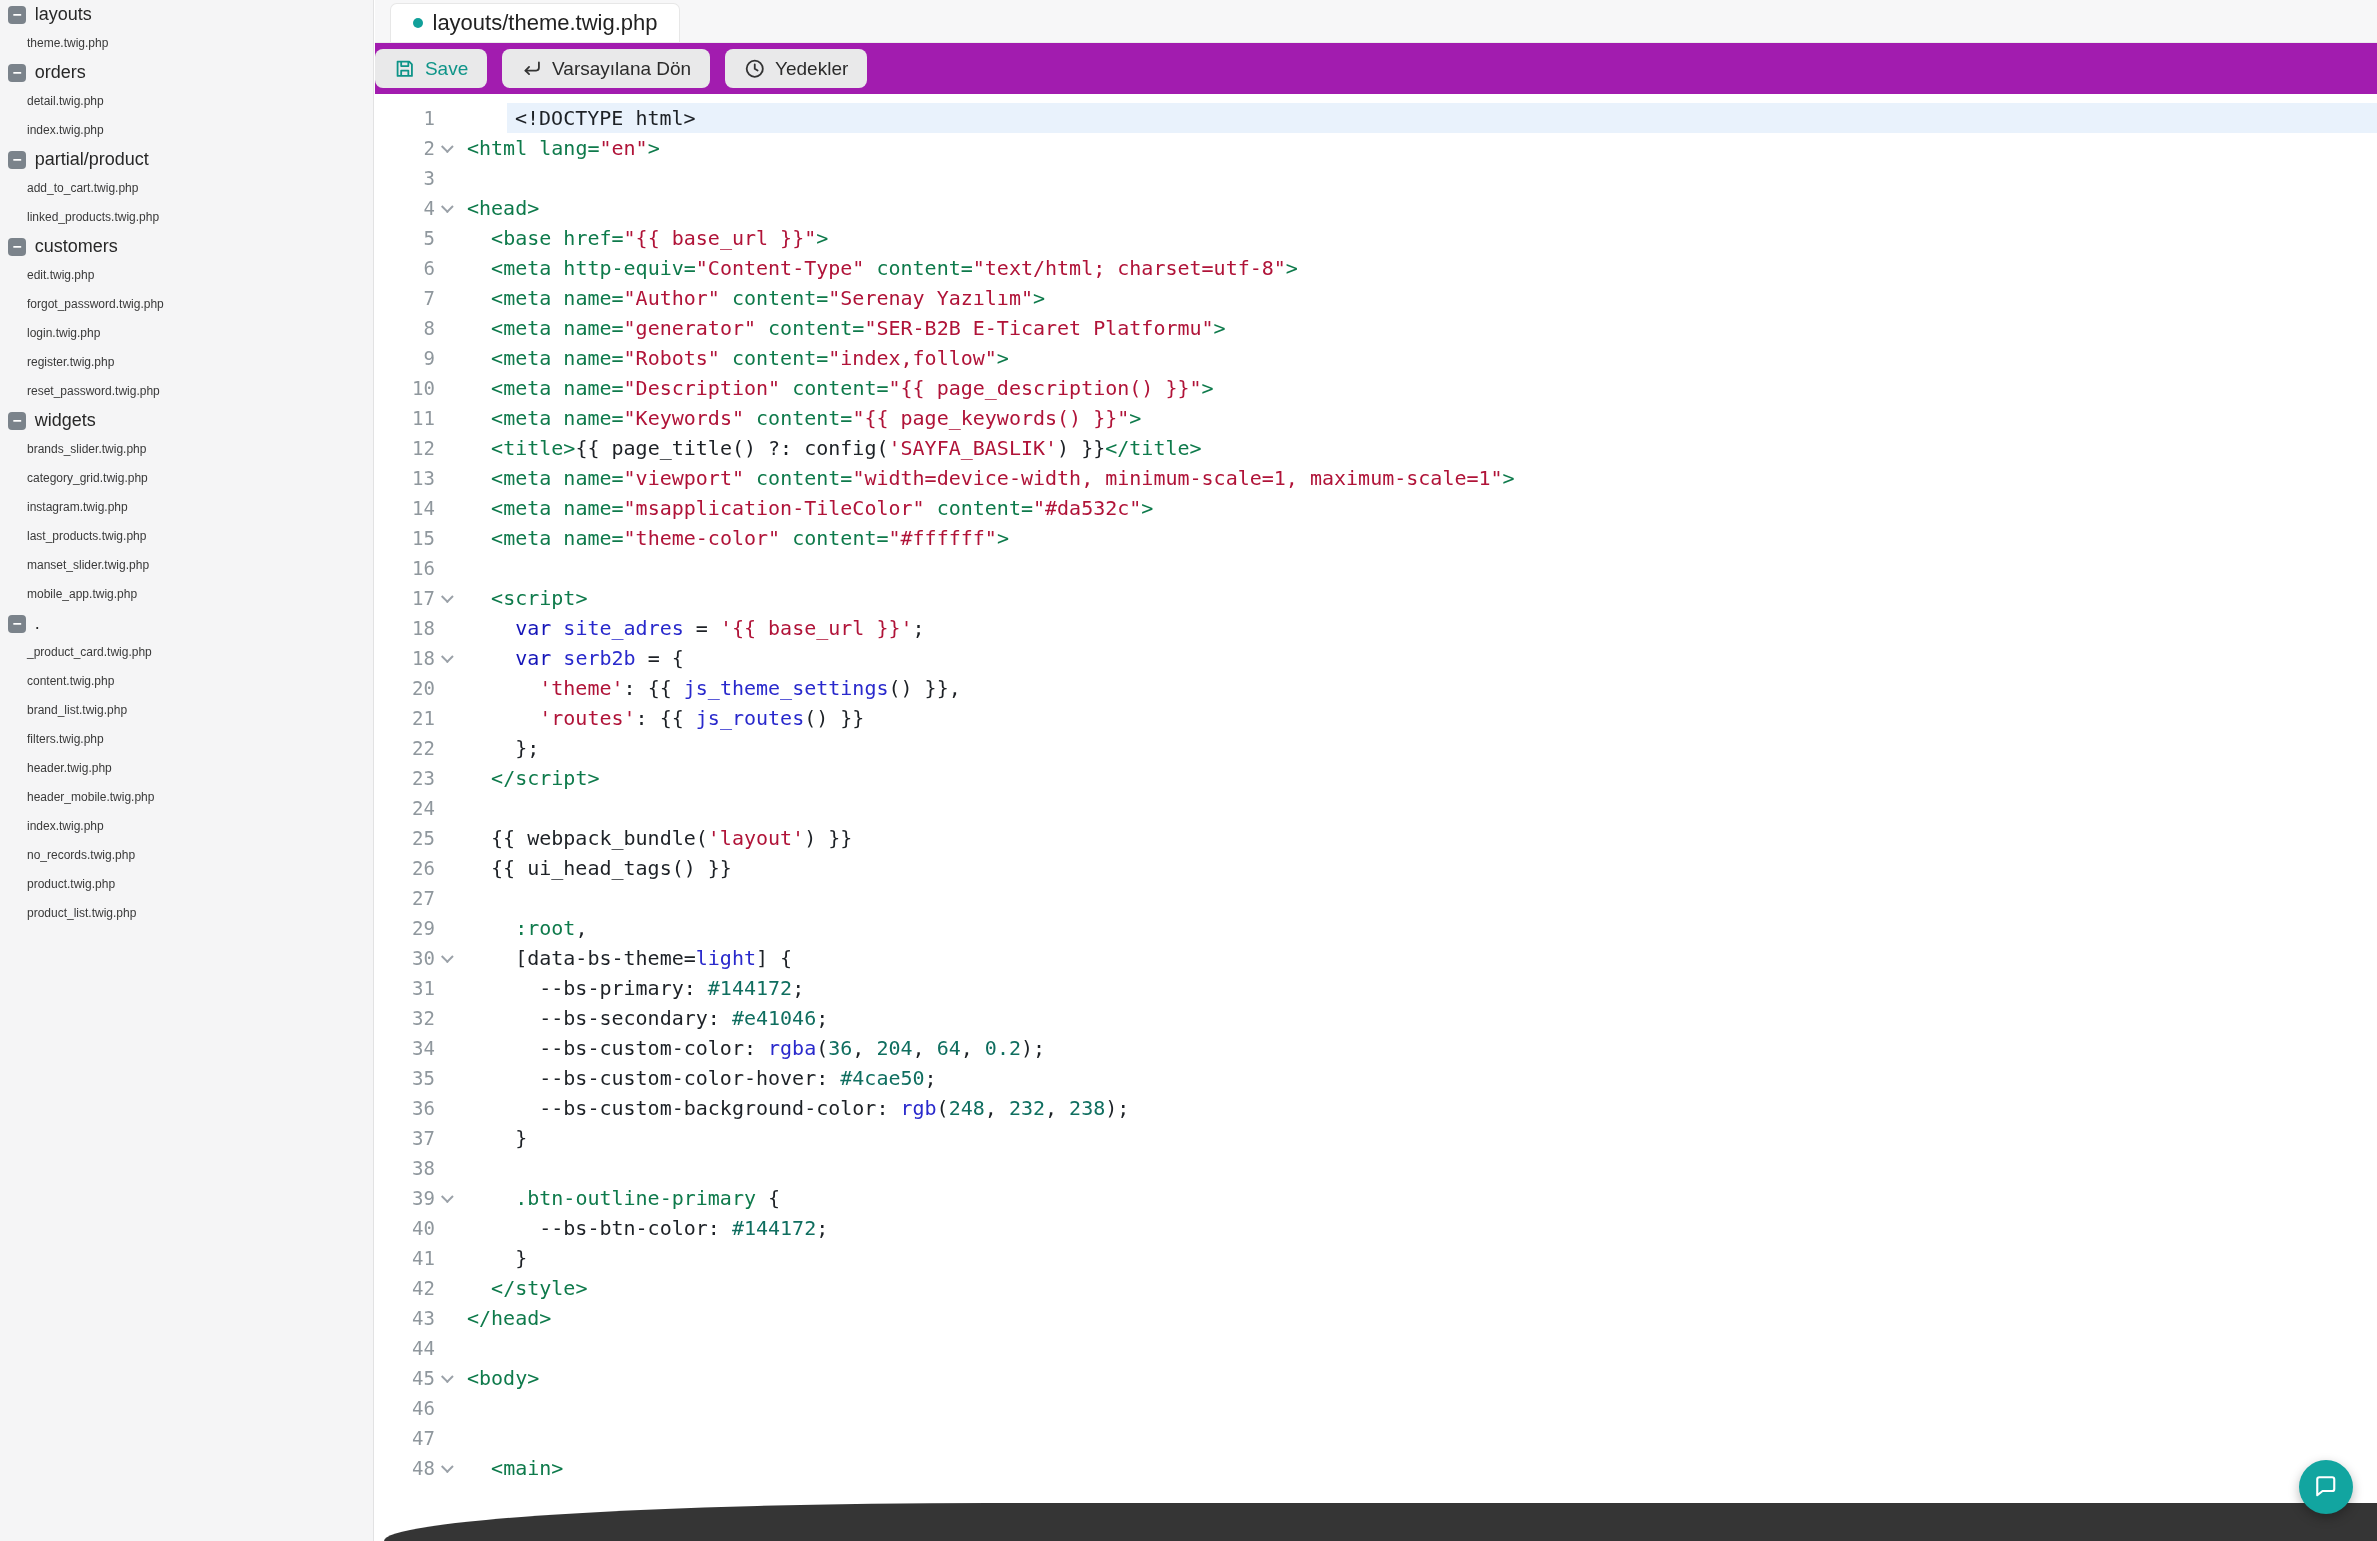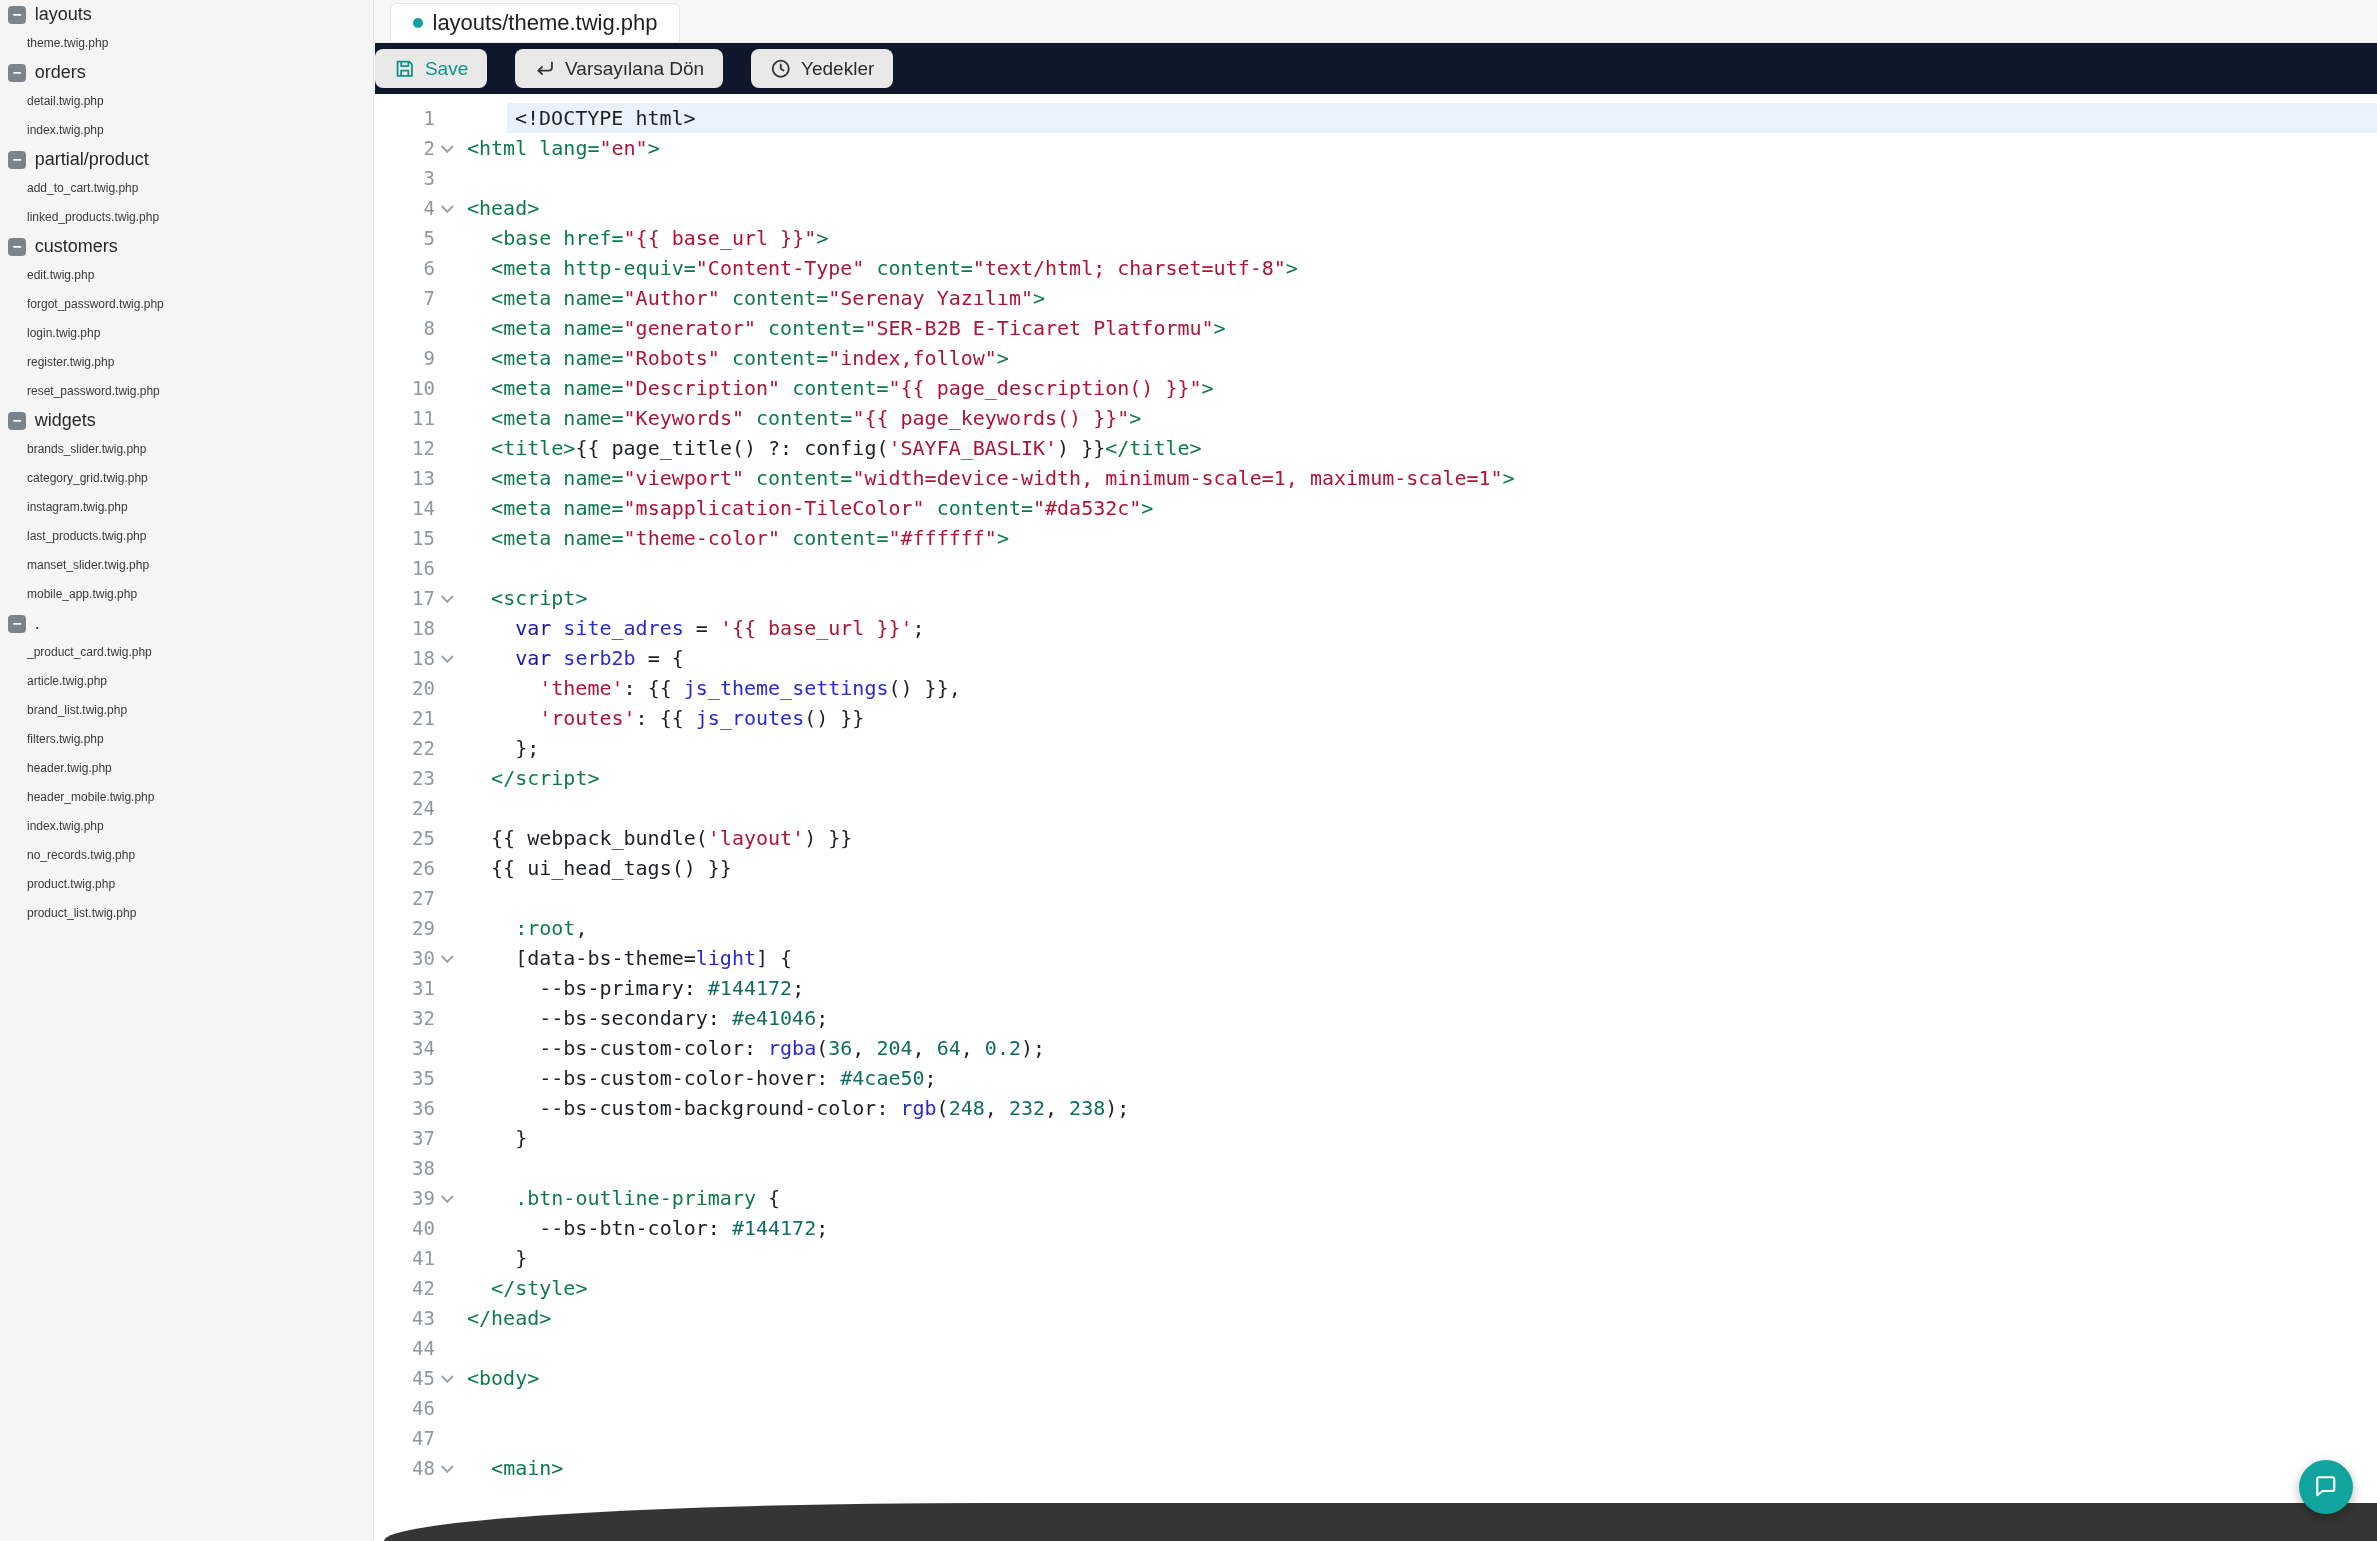--- a/index.html
+++ b/index.html
@@ -36,22 +36,22 @@
     display:flex; align-items:flex-end; padding-left:15px;
   }
   .tab {
     height:39px; background:#ffffff; border:0.7px solid #e7e7e7; border-bottom:none;
     border-radius:6.7px 6.7px 0 0; display:flex; align-items:center; gap:10px;
     padding:0 21.5px; font-size:22px; color:#222222; cursor:pointer;
   }
   .tab-dot { width:10px; height:10px; border-radius:50%; background:#11a09a; flex:none; }
 
   .toolbar {
-    height:51px; background:#0f172a; display:flex; align-items:center;
-    gap:28px; 
+    height:51px; background:#a21caf; display:flex; align-items:center;
+    gap:15px; 
   }
   .btn {
     height:39px; display:flex; align-items:center; gap:9.4px; padding:0 19px;
     background:#e9e9ea; border:none; border-radius:8px; font-size:19px;
     color:#2b2b2b; font-family:inherit; cursor:pointer;
   }
   .btn svg { flex:none; }
   .btn-save { color:#0e9488; }
 
   
@@ -131,21 +131,21 @@
         <div class="tree-file">category_grid.twig.php</div>
         <div class="tree-file">instagram.twig.php</div>
         <div class="tree-file">last_products.twig.php</div>
         <div class="tree-file">manset_slider.twig.php</div>
         <div class="tree-file">mobile_app.twig.php</div>
         <div class="tree-folder">
           <span class="minus-box">−</span>
           <span>.</span>
         </div>
         <div class="tree-file">_product_card.twig.php</div>
-        <div class="tree-file">article.twig.php</div>
+        <div class="tree-file">content.twig.php</div>
         <div class="tree-file">brand_list.twig.php</div>
         <div class="tree-file">filters.twig.php</div>
         <div class="tree-file">header.twig.php</div>
         <div class="tree-file">header_mobile.twig.php</div>
         <div class="tree-file">index.twig.php</div>
         <div class="tree-file">no_records.twig.php</div>
         <div class="tree-file">product.twig.php</div>
         <div class="tree-file">product_list.twig.php</div>
       </div>
   </aside>

